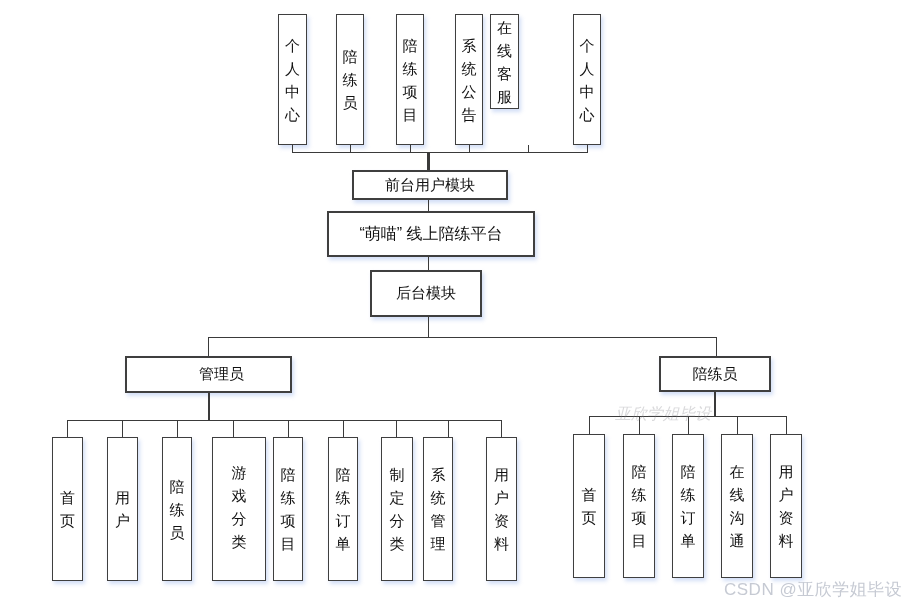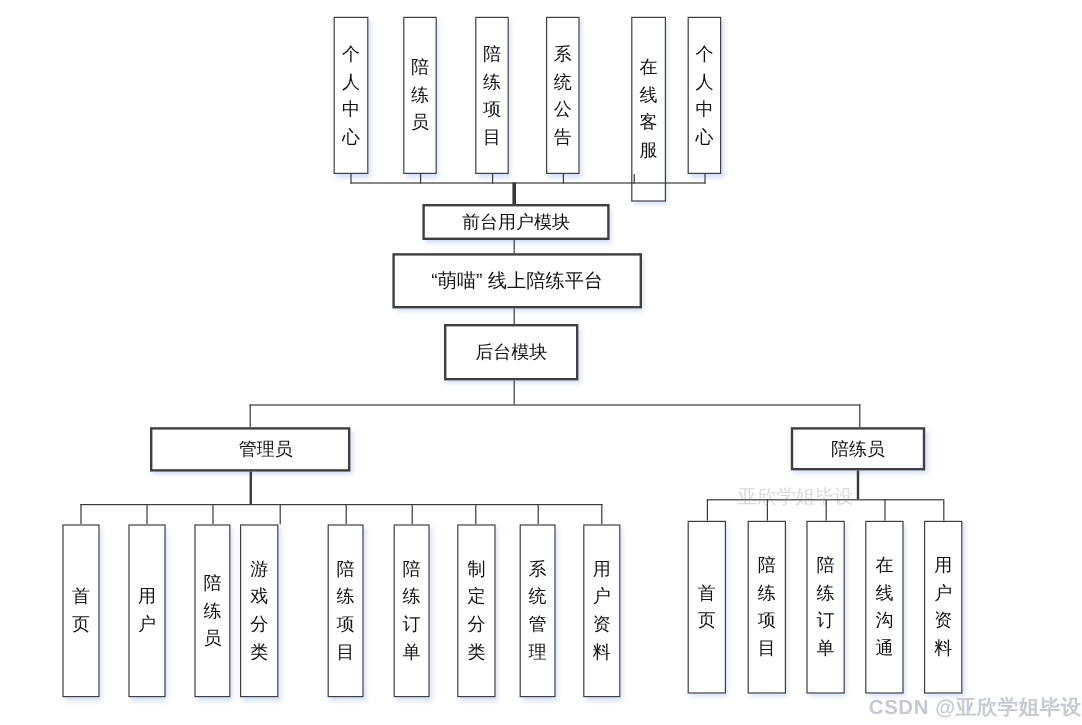--- a/index.html
+++ b/index.html
@@ -57,49 +57,49 @@
   .line.spine { width: 3px; }
   
   .wm-csdn {
     position: absolute;
     left: 724px;
     top: 578px;
     font-size: 17px;
     color: #c6cad3;
     letter-spacing: 0.5px;
     white-space: nowrap;
-    font-weight: bold;
   }
   .wm-faint {
     position: absolute;
     left: 615px;
     top: 404px;
     font-size: 16px;
     color: rgba(130, 130, 135, 0.30);
     white-space: nowrap;
+    font-style: italic;
   }
 </style>
 </head>
 <body>
 
 <div class="canvas">
 
   <div class="node" style="left:278px; top:14px; width:29px; height:131px;">
     <span class="vtext">个人中心</span>
   </div>
   <div class="node" style="left:336px; top:14px; width:28px; height:131px;">
     <span class="vtext">陪练员</span>
   </div>
   <div class="node" style="left:396px; top:14px; width:28px; height:131px;">
     <span class="vtext">陪练项目</span>
   </div>
   <div class="node" style="left:455px; top:14px; width:28px; height:131px;">
     <span class="vtext">系统公告</span>
   </div>
-  <div class="node" style="left:526px; top:14px; width:29px; height:154px;justify-content:center;">
+  <div class="node" style="left:490px; top:14px; width:29px; height:95px;justify-content:center;">
     <span class="vtext">在线客服</span>
   </div>
   <div class="node" style="left:573px; top:14px; width:28px; height:131px;">
     <span class="vtext">个人中心</span>
   </div>
 
   <div class="line v" style="left:292px; top:145px; height:8px;"></div>
   <div class="line v" style="left:350px; top:145px; height:8px;"></div>
   <div class="line v" style="left:410px; top:145px; height:8px;"></div>
   <div class="line v" style="left:469px; top:145px; height:8px;"></div>
@@ -150,33 +150,33 @@
 
   <div class="node" style="left:52px; top:437px; width:31px; height:144px;">
     <span class="vtext">首页</span>
   </div>
   <div class="node" style="left:107px; top:437px; width:31px; height:144px;">
     <span class="vtext">用户</span>
   </div>
   <div class="node" style="left:162px; top:437px; width:30px; height:144px;">
     <span class="vtext">陪练员</span>
   </div>
-  <div class="node" style="left:200px; top:437px; width:32px; height:144px;">
+  <div class="node" style="left:212px; top:437px; width:54px; height:144px;font-family:Liberation Mono, monospace;">
     <span class="vtext">游戏分类</span>
   </div>
   <div class="node" style="left:273px; top:437px; width:30px; height:144px;">
     <span class="vtext">陪练项目</span>
   </div>
   <div class="node" style="left:328px; top:437px; width:30px; height:144px;">
     <span class="vtext">陪练订单</span>
   </div>
   <div class="node" style="left:381px; top:437px; width:32px; height:144px;">
     <span class="vtext">制定分类</span>
   </div>
-  <div class="node" style="left:433px; top:437px; width:30px; height:144px;">
+  <div class="node" style="left:423px; top:437px; width:30px; height:144px;">
     <span class="vtext">系统管理</span>
   </div>
   <div class="node" style="left:486px; top:437px; width:31px; height:144px;">
     <span class="vtext">用户资料</span>
   </div>
 
   <div class="line v2" style="left:714px; top:392px; height:24px;"></div>
   <div class="line h" style="left:589px; top:416px; width:197px;"></div>
   <div class="line v" style="left:589px; top:416px; height:18px;"></div>
   <div class="line v" style="left:639px; top:416px; height:18px;"></div>

